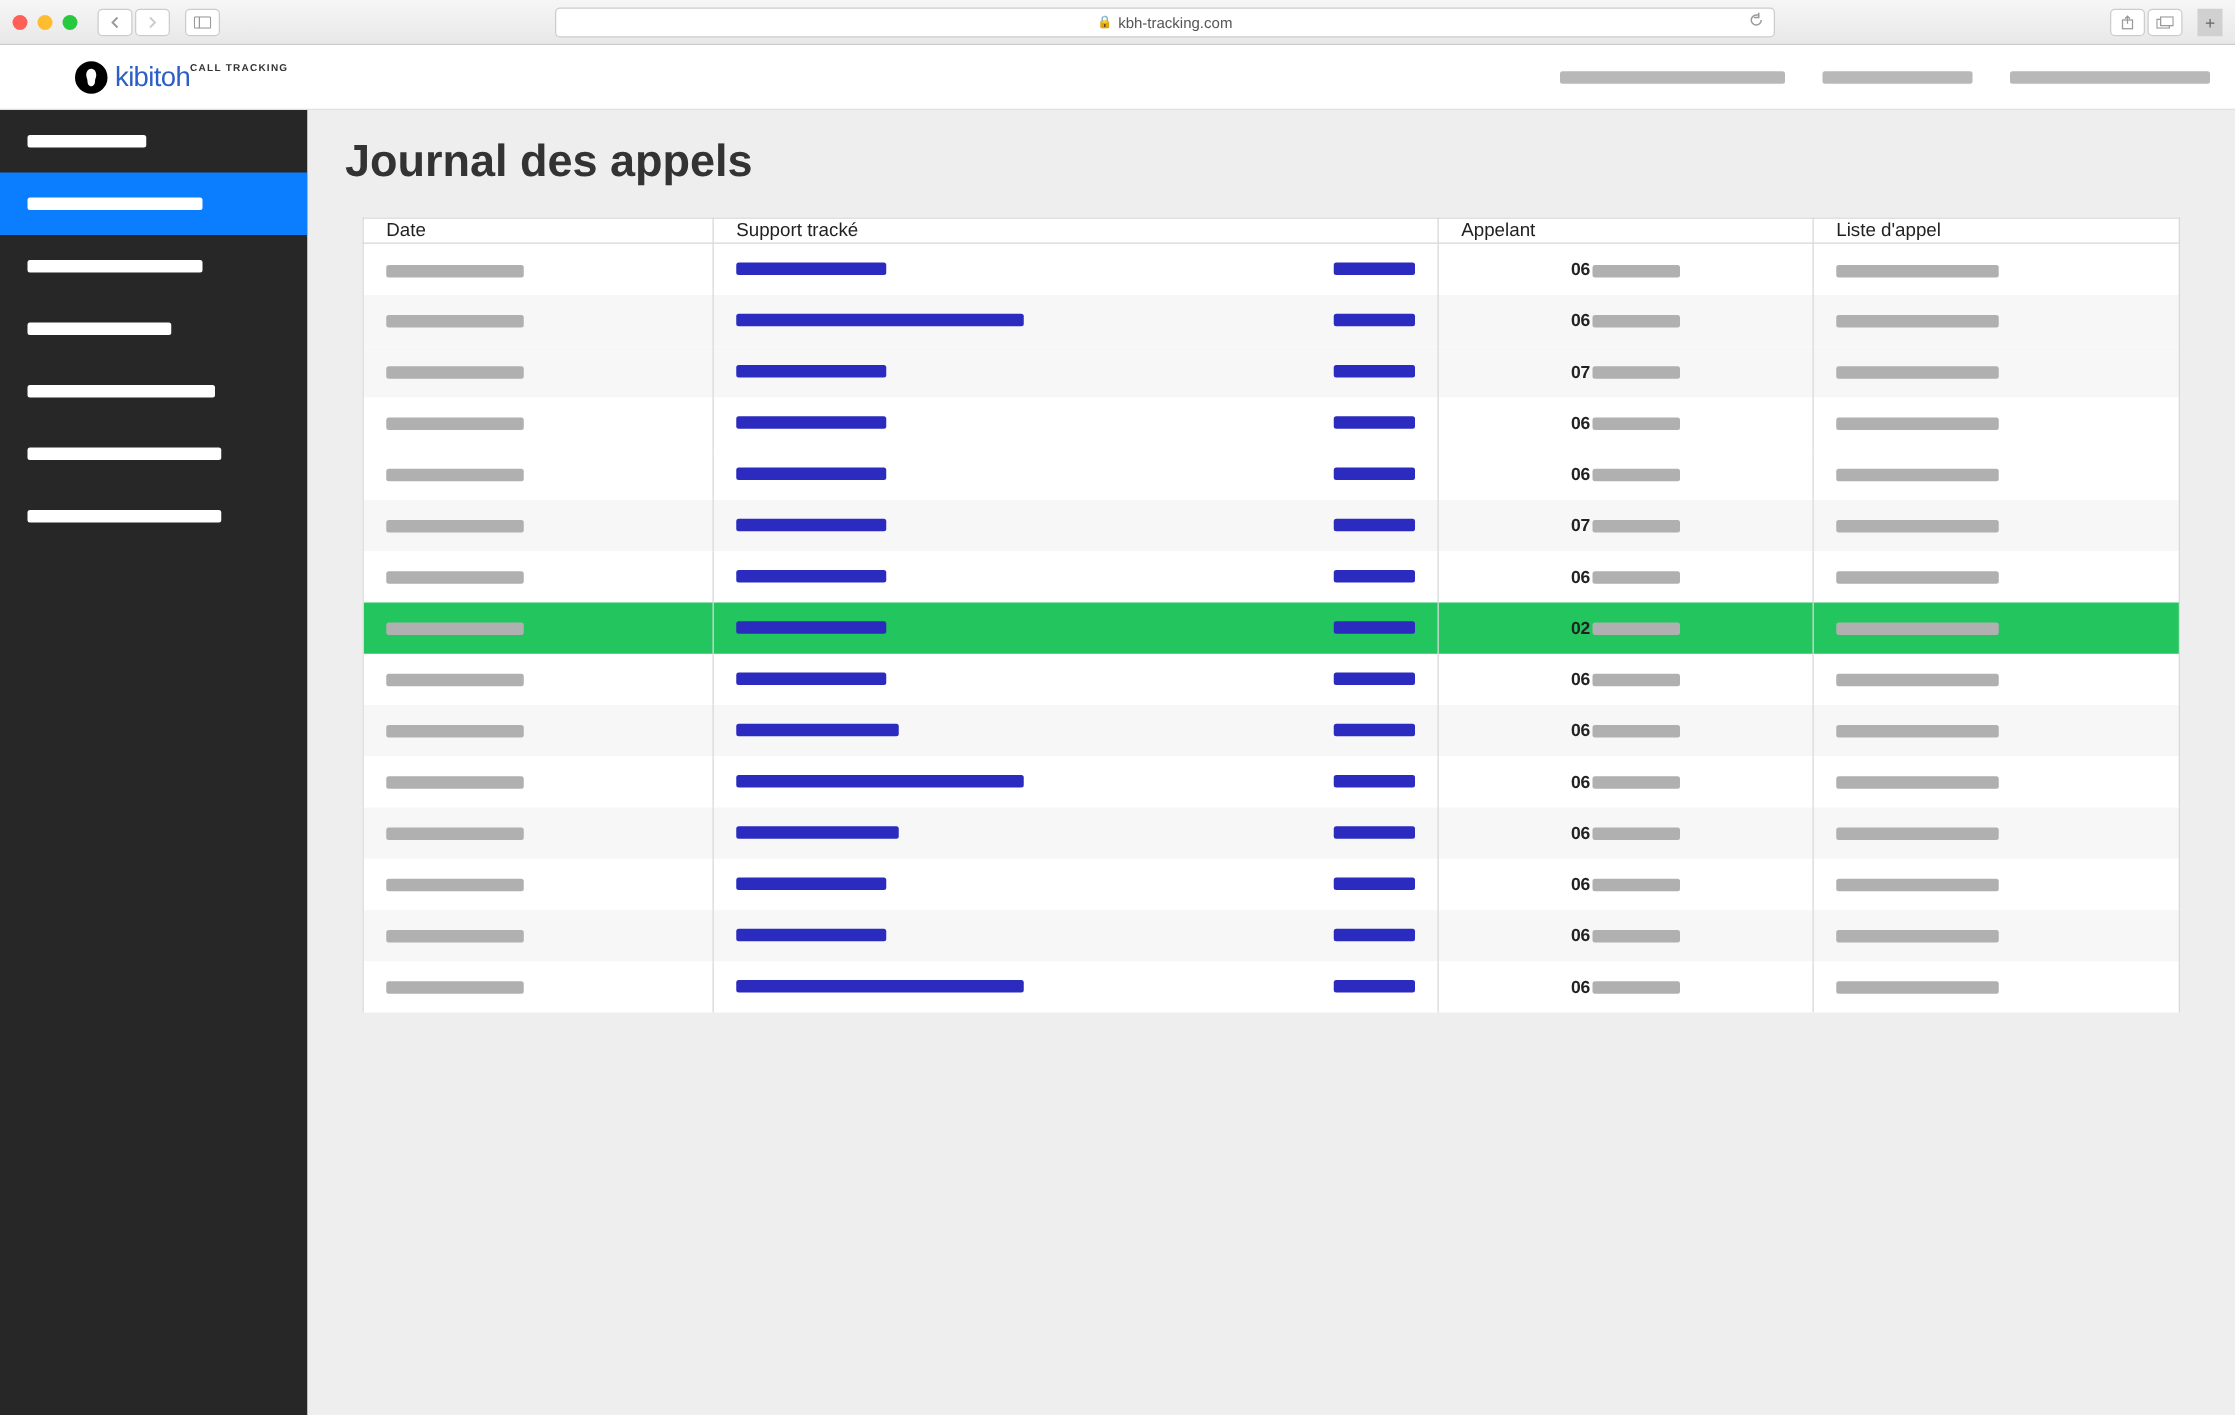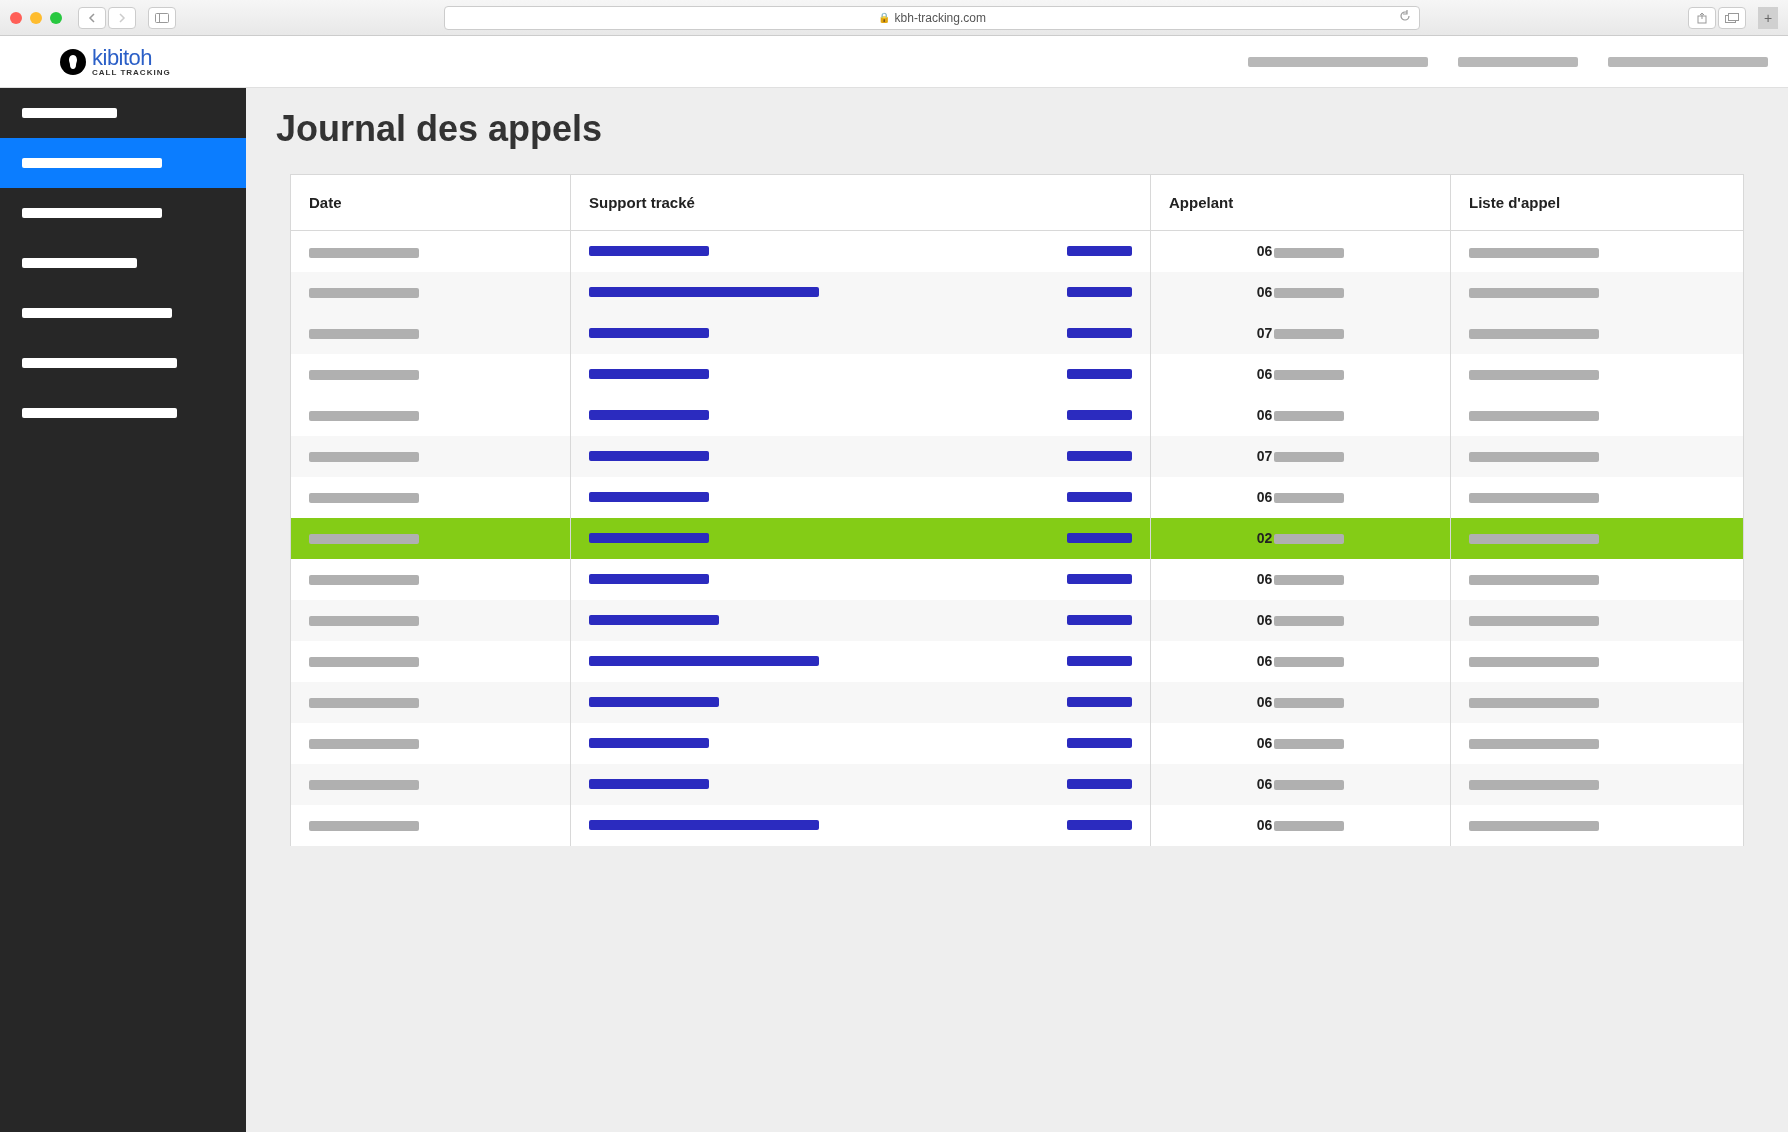--- a/index.html
+++ b/index.html
@@ -113,21 +113,21 @@
       background: #000;
       border-radius: 50%;
       display: flex;
       align-items: center;
       justify-content: center;
       color: #fff;
       font-size: 16px;
     }
     .logo-text {
       display: flex;
-      flex-direction: column;
+      flex-direction: row;
       line-height: 1;
     }
     .logo-name {
       font-size: 22px;
       color: #2b5fc7;
       font-weight: 400;
       letter-spacing: -0.5px;
     }
     .logo-sub {
       font-size: 8px;
@@ -210,40 +210,40 @@
       margin: 0 14px;
     }
     table {
       width: 100%;
       border-collapse: collapse;
       background: #fff;
     }
     thead th {
       background: #fff;
       text-align: left;
-      padding: 19px 18px;
+      padding: 1px 18px;
       font-size: 15px;
-      font-weight: 700;
+      font-weight: 400;
       color: #222;
       border: 1px solid #d8d8d8;
     }
     thead th.center { }
     tbody td {
       padding: 10px 18px;
       border-left: 1px solid #d8d8d8;
       border-right: 1px solid #d8d8d8;
       font-size: 14px;
       vertical-align: middle;
       height: 41px;
     }
     tbody tr.alt td {
       background: #f7f7f7;
     }
     tbody tr.highlight td {
-      background: #84cc16;
+      background: #22c55e;
     }
     .ph {
       display: inline-block;
       height: 10px;
       border-radius: 2px;
       vertical-align: middle;
     }
     .ph-gray { background: #b0b0b0; }
     .ph-blue { background: #2b2bbf; }
     

